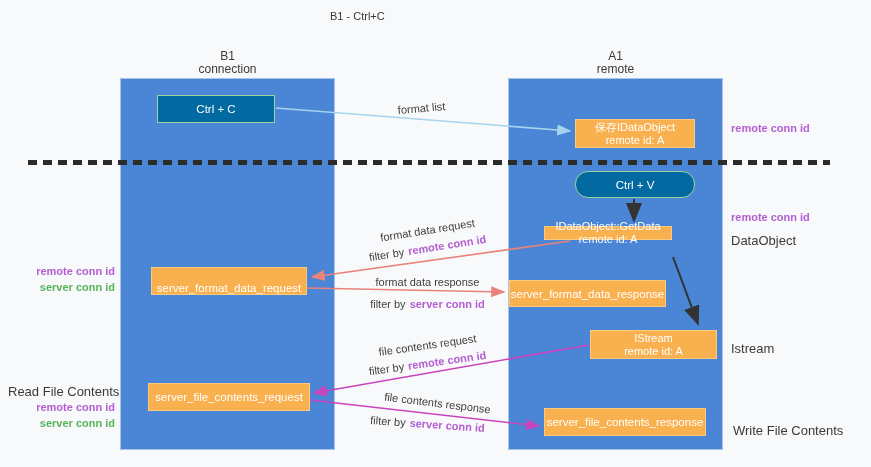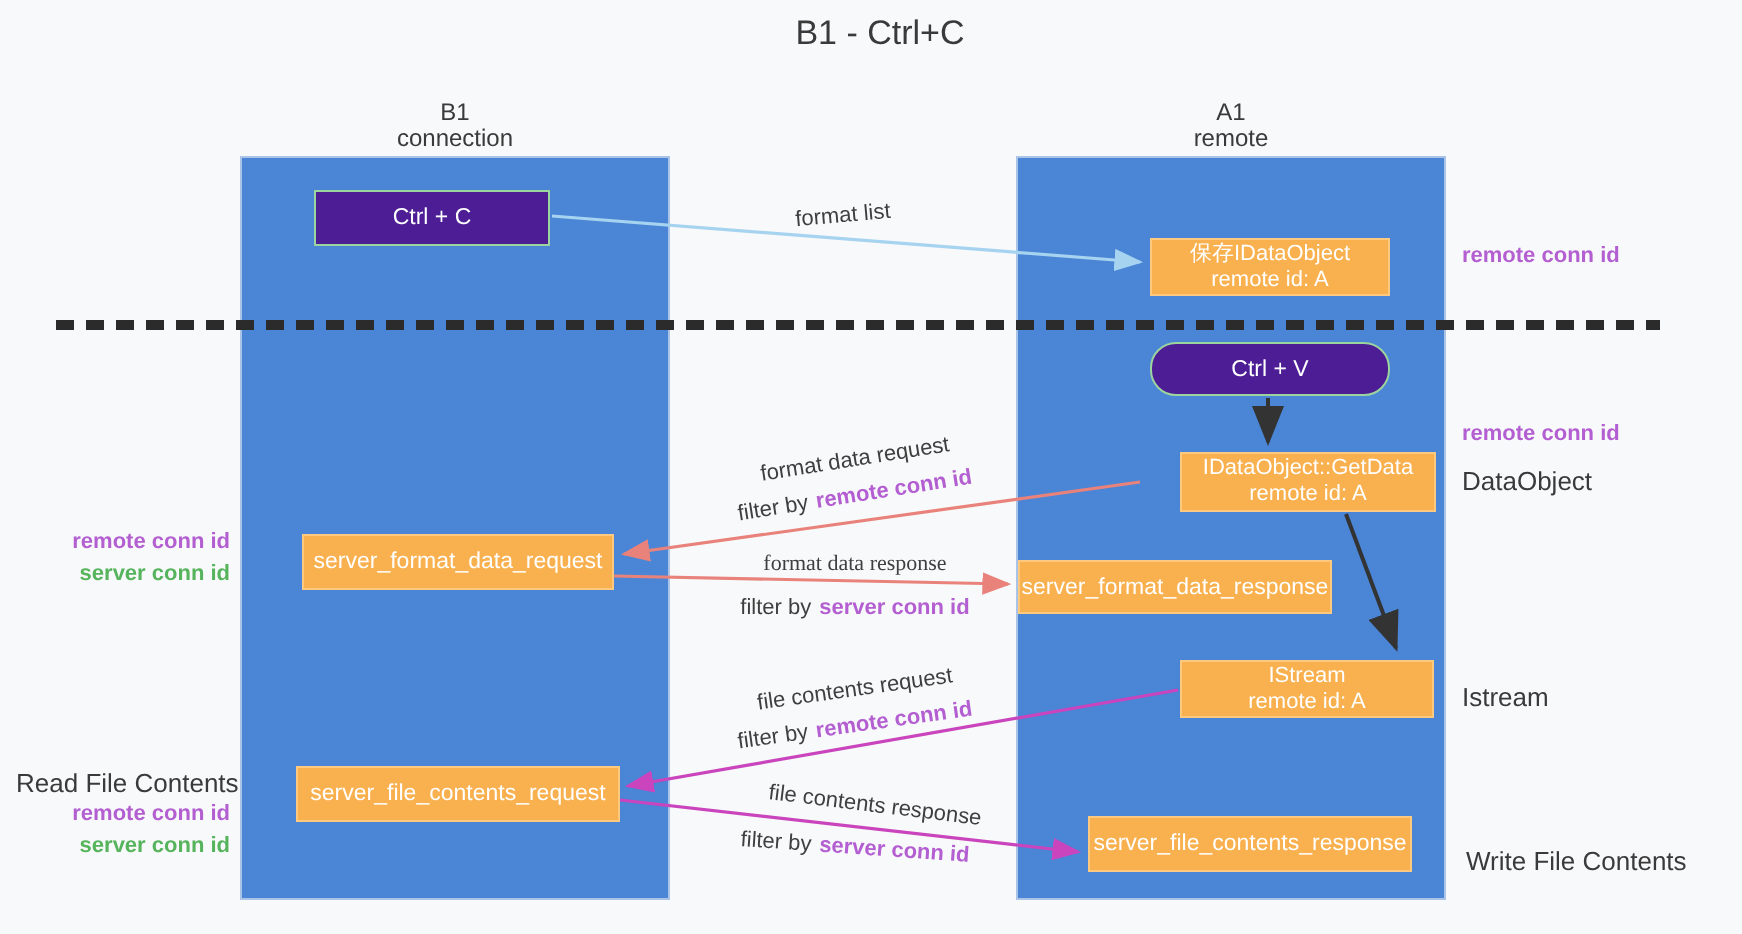--- a/index.html
+++ b/index.html
@@ -1,24 +1,24 @@
 <!DOCTYPE html>
 <html><head>
 <meta charset="utf-8">
 <style>
   html,body{margin:0;padding:0;background:#f8f9fa;}
   body{font-family:"Liberation Sans","DejaVu Sans",sans-serif;}
   #canvas{position:relative;width:871px;height:467px;background:#f8f9fa;overflow:hidden;}
   .abs{position:absolute;}
-  .title{width:220px;left:330px;top:6px;text-align:center;font-size:17px;color:#3a3a3a;line-height:21px;}
+  .title{width:220px;left:330px;top:6px;text-align:left;font-size:11px;color:#3a3a3a;line-height:21px;}
   .col-header{width:215px;text-align:center;font-size:12px;color:#3a3a3a;line-height:13px;}
   .column{width:215px;height:372px;top:78px;background:#4a85d6;border:1px solid #aac4e8;box-sizing:border-box;}
   .node{box-sizing:border-box;color:#fff;text-align:center;display:flex;flex-direction:column;justify-content:center;z-index:3;}
   .orange{background:#f9b04e;border:1px solid #fcc97f;}
-  .green{background:#4c1d95;border:1px solid #9cd49e;}
+  .green{background:#0369a1;border:1px solid #9cd49e;}
   .one-line{font-size:11.5px;}
   .two-line{font-size:11px;line-height:13px;}
   .dashed-line{left:28px;top:160px;width:802px;height:5px;z-index:4;
     background:repeating-linear-gradient(to right,#2b2b2b 0 9px,transparent 9px 15px);}
   .edge-label{font-size:11px;color:#3f3f3f;text-align:center;z-index:2;white-space:nowrap;}
   .purple{color:#b35fd1;font-weight:bold;}
   .greenlbl{color:#56b45c;font-weight:bold;}
   .side-label{font-size:13px;color:#3a3a3a;white-space:nowrap;}
   .side-bold{font-size:11px;font-weight:bold;white-space:nowrap;}
   .left-group{left:8px;width:107px;text-align:right;}
@@ -68,35 +68,35 @@
     <line x1="307" y1="288" x2="504" y2="292" stroke="#e8827a" stroke-width="1.6" marker-end="url(#m-salmon)"></line>
     <line x1="589" y1="345" x2="314" y2="393" stroke="#c944bd" stroke-width="1.6" marker-end="url(#m-magenta)"></line>
     <line x1="310" y1="400" x2="539" y2="426" stroke="#c944bd" stroke-width="1.6" marker-end="url(#m-magenta)"></line>
   </svg>
 
   <div class="abs dashed-line"></div>
 
   <div class="abs node green one-line" style="left:157px;top:95px;width:118px;height:28px;">
     <span>Ctrl + C</span>
   </div>
-  <div class="abs node orange one-line" style="left:151px;top:267px;width:156px;height:28px;">
+  <div class="abs node orange one-line" style="left:151px;top:267px;width:156px;height:28px;justify-content:flex-end;">
     <span>server_format_data_request</span>
   </div>
   <div class="abs node orange one-line" style="left:148px;top:383px;width:162px;height:28px;">
     <span>server_file_contents_request</span>
   </div>
 
   <div class="abs node orange two-line" style="left:575px;top:119px;width:120px;height:29px;">
     <div>保存IDataObject</div>
     <div>remote id: A</div>
   </div>
   <div class="abs node green one-line" style="left:575px;top:171px;width:120px;height:27px;border-radius:13px;">
     <span>Ctrl + V</span>
   </div>
-  <div class="abs node orange two-line" style="left:590px;top:226px;width:128px;height:30px;">
+  <div class="abs node orange two-line" style="left:544px;top:226px;width:128px;height:14px;">
     <div>IDataObject::GetData</div>
     <div>remote id: A</div>
   </div>
   <div class="abs node orange one-line" style="left:509px;top:280px;width:157px;height:27px;">
     <span>server_format_data_response</span>
   </div>
   <div class="abs node orange two-line" style="left:590px;top:330px;width:127px;height:29px;">
     <div>IStream</div>
     <div>remote id: A</div>
   </div>
@@ -104,21 +104,21 @@
     <span>server_file_contents_response</span>
   </div>
 
   <div class="abs edge-label" style="left:335px;top:102px;width:173px;transform:rotate(-5deg);">format list</div>
 
   <div class="abs edge-label" style="left:345px;top:224px;width:165px;transform:rotate(-9deg);">format data request</div>
   <div class="abs edge-label" style="left:335px;top:242px;width:185px;transform:rotate(-9deg);">
     <span class="filter-by">filter by</span><span class="purple">remote conn id</span>
   </div>
 
-  <div class="abs edge-label" style="left:345px;top:276px;width:165px;font-family:Liberation Serif, serif;">format data response</div>
+  <div class="abs edge-label" style="left:345px;top:276px;width:165px;">format data response</div>
   <div class="abs edge-label" style="left:335px;top:298px;width:185px;">
     <span class="filter-by">filter by</span><span class="purple">server conn id</span>
   </div>
 
   <div class="abs edge-label" style="left:345px;top:339px;width:165px;transform:rotate(-8deg);">file contents request</div>
   <div class="abs edge-label" style="left:335px;top:357px;width:185px;transform:rotate(-8deg);">
     <span class="filter-by">filter by</span><span class="purple">remote conn id</span>
   </div>
 
   <div class="abs edge-label" style="left:350px;top:397px;width:175px;transform:rotate(7deg);">file contents response</div>

